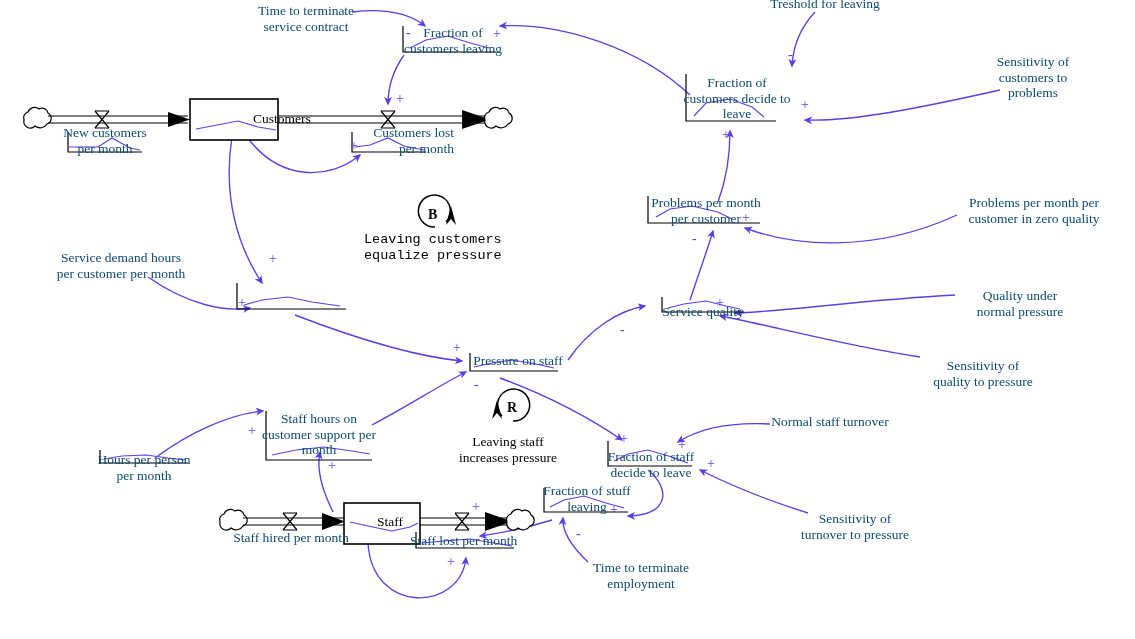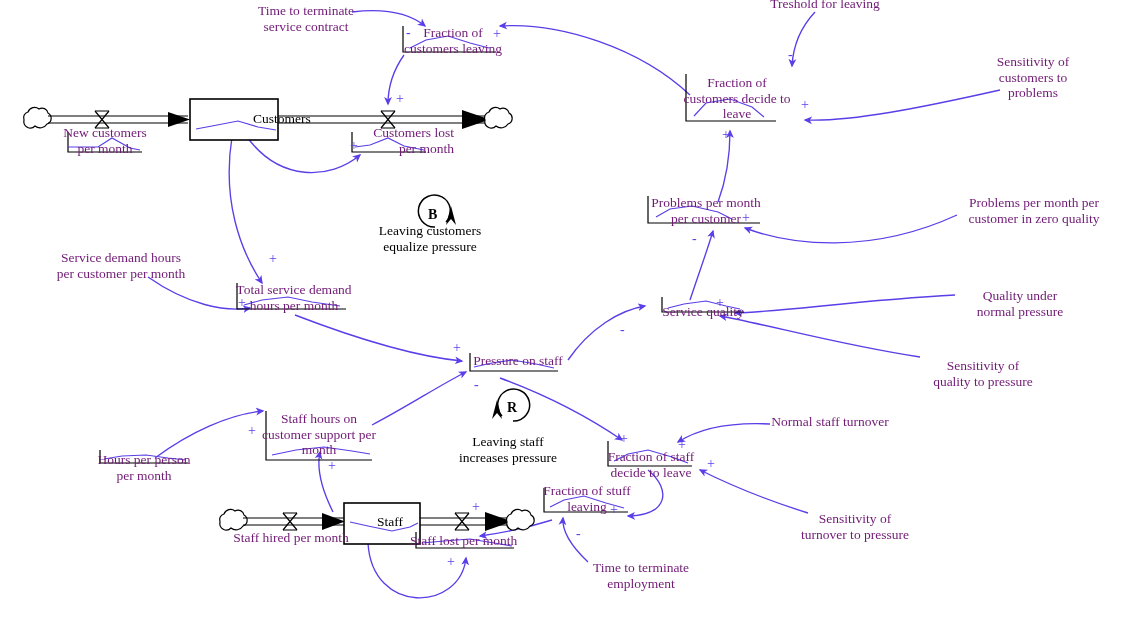--- a/index.html
+++ b/index.html
@@ -10,21 +10,21 @@
     position:relative;overflow:hidden;
     color:#000000;
   }
   #stage{position:absolute;left:0;top:0;width:1135px;height:639px;}
   svg.layer{position:absolute;left:0;top:0;width:1135px;height:639px;overflow:visible;}
   .lbl{
     position:absolute;
     font-family:"Liberation Serif", serif;
     font-size:13.5px;
     line-height:15.5px;
-    color:#701a75;
+    color:#0c4a6e;
     text-align:center;
     white-space:pre;
     pointer-events:auto;
   }
   .lbl.aux{ }
   .sign{
     position:absolute;
     font-family:"Liberation Serif", serif;
     font-size:14px;
     line-height:14px;
@@ -249,22 +249,20 @@
 
   <div class="lbl aux" style="left:960px;top:288px;width:120px;">Quality under
 normal pressure</div>
 
   <div class="lbl aux" style="left:922px;top:358px;width:122px;">Sensitivity of
 quality to pressure</div>
 
   <div class="lbl aux" style="left:36px;top:250px;width:170px;">Service demand hours
 per customer per month</div>
 
-  <div class="lbl aux" style="left:232px;top:282px;width:124px;">Total service demand
-hours per month</div>
 
   <div class="lbl aux" style="left:468px;top:353px;width:100px;">Pressure on staff</div>
 
   <div class="lbl aux" style="left:262px;top:411px;width:114px;">Staff hours on
 customer support per
 month</div>
 
   <div class="lbl aux" style="left:96px;top:452px;width:96px;">Hours per person
 per month</div>
 
@@ -276,21 +274,21 @@
   <div class="lbl aux" style="left:792px;top:511px;width:126px;">Sensitivity of
 turnover to pressure</div>
 
   <div class="lbl aux" style="left:540px;top:483px;width:94px;">Fraction of stuff
 leaving</div>
 
   <div class="lbl aux" style="left:578px;top:560px;width:126px;">Time to terminate
 employment</div>
 
   <div class="looplt" style="left:428px;top:207px;">B</div>
-  <div class="loopname" style="left:364px;top:223px;width:132px;">Leaving customers
+  <div class="loopname" style="left:364px;top:232px;width:132px;font-family:Liberation Mono, monospace;">Leaving customers
 equalize pressure</div>
 
   <div class="looplt" style="left:507px;top:400px;">R</div>
   <div class="loopname" style="left:442px;top:434px;width:132px;">Leaving staff
 increases pressure</div>
 
   <div class="sign" style="left:406px;top:26px;">-</div>
   <div class="sign" style="left:493px;top:27px;">+</div>
   <div class="sign" style="left:396px;top:92px;">+</div>
   <div class="sign" style="left:350px;top:139px;">+</div>

